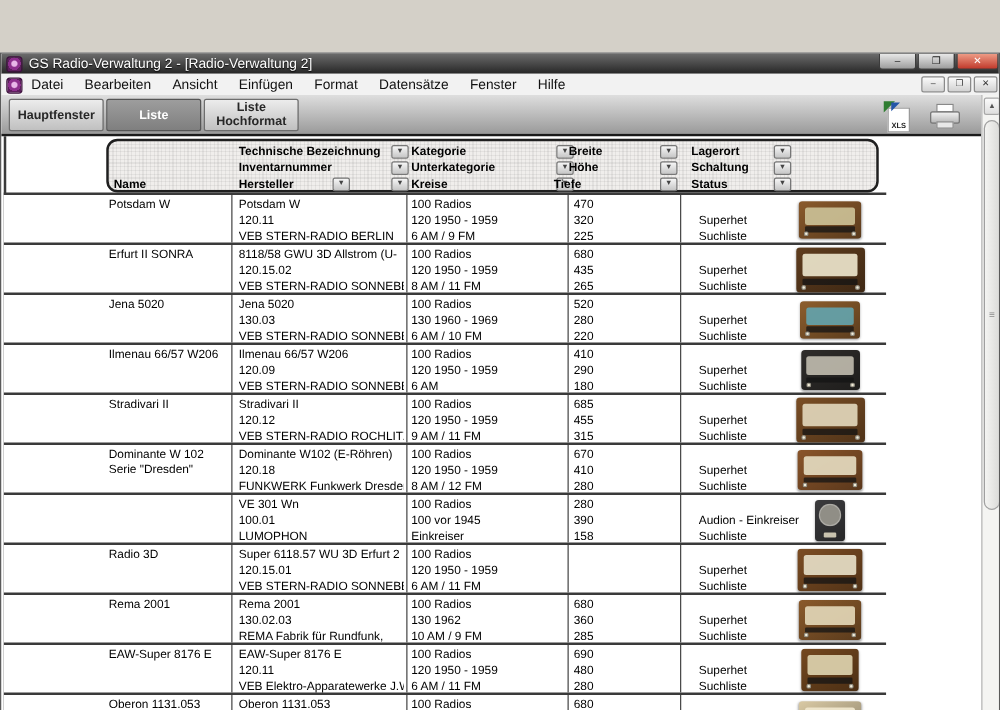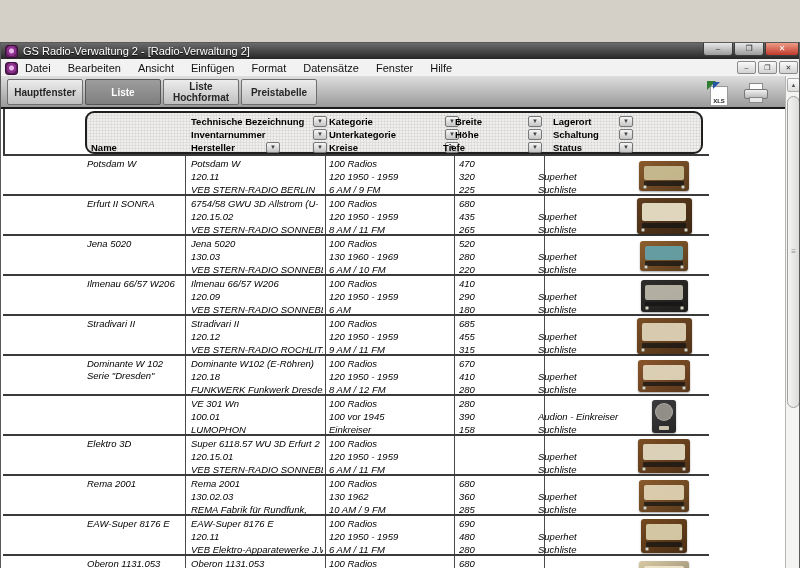--- a/index.html
+++ b/index.html
@@ -58,29 +58,29 @@
   .texture{background-color:#f0eeec;
     background-image:repeating-linear-gradient(0deg,rgba(110,110,110,.10) 0 1px,transparent 1px 3px),
                      repeating-linear-gradient(90deg,rgba(110,110,110,.10) 0 1px,transparent 1px 3px);}
   .filter-panel{position:absolute;left:84px;top:68px;width:618px;height:43px;border:2px solid #1f1f1f;
     border-radius:9px;box-sizing:border-box;}
   .fh-label{position:absolute;font-size:9.5px;font-weight:bold;color:#000;white-space:nowrap;line-height:11px;}
   .fh-dd{position:absolute;width:14px;height:11px;border:1px solid #777;border-radius:2px;
     background:linear-gradient(#f6f6f6,#c6c6c6);text-align:center;box-sizing:border-box;cursor:default;}
   .dd-glyph{font-size:6px;line-height:9px;color:#444;display:block;}
   .rows{position:absolute;left:2px;top:111px;width:706px;height:416px;overflow:hidden;border-top:2px solid #3a3a3a;}
-  .row{position:relative;width:100%;height:40px;border-bottom:2px solid #3a3a3a;box-sizing:border-box;background:#fff;font-style:italic;}
+  .row{position:relative;width:100%;height:40px;border-bottom:2px solid #3a3a3a;box-sizing:border-box;background:#fff;}
   .vdiv{position:absolute;top:0;bottom:0;width:1px;background:#4a4a4a;}
   .cell{position:absolute;top:1px;font-size:9.5px;line-height:13px;color:#000;overflow:hidden;}
   .cell .ln{height:13px;white-space:nowrap;overflow:hidden;}
   .name-cell{left:84px;width:97px;white-space:normal;line-height:12px;padding-top:1px;}
   .tech-cell{left:188px;width:132px;}
   .cat-cell{left:326px;width:125px;}
   .dims-cell{left:456px;width:44px;}
-  .stor-cell{left:535px;width:95px;}
+  .stor-cell{left:556px;width:95px;}
   .photo{position:absolute;left:620px;top:0;width:82px;height:40px;display:flex;align-items:center;justify-content:center;}
   .photo-body{position:relative;border-radius:3px;box-shadow:0 1px 2px rgba(0,0,0,.35);}
   .photo-panel{position:absolute;left:10%;right:10%;top:15%;height:48%;border-radius:2px;opacity:.95;}
   .photo-strip{position:absolute;left:10%;right:10%;bottom:18%;height:14%;background:rgba(20,20,20,.75);border-radius:1px;}
   .knob{position:absolute;bottom:2px;width:4px;height:4px;border-radius:50%;background:#f2ecd8;border:1px solid rgba(0,0,0,.4);box-sizing:border-box;}
   .knob.kl{left:4px;} .knob.kr{right:4px;}
   .speaker-circle{position:absolute;left:50%;top:38%;transform:translate(-50%,-50%);width:16px;height:16px;border-radius:50%;
     border:1px solid rgba(255,255,255,.25);}
   .speaker-win{position:absolute;left:50%;bottom:3px;transform:translateX(-50%);width:10px;height:4px;background:#c8c2ae;border-radius:1px;}
   
@@ -129,21 +129,20 @@
       <div class="child-btn"><span>❐</span></div>
       <div class="child-btn"><span>✕</span></div>
     </div>
   </div>
 
   <div class="tabstrip">
     <div class="tabs" id="tabs">
         <div class="tab">Hauptfenster</div>
         <div class="tab active">Liste</div>
         <div class="tab">Liste Hochformat</div>
-        <div class="tab">Preistabelle</div>
       </div>
     <div class="xls-icon">
       <span class="xls-page">
           <span class="xls-text">XLS</span>
         </span>
       <span class="xls-arrow"></span>
       <span class="xls-arrow2"></span>
     </div>
     <div class="print-icon">
       <span class="print-paper"></span>
@@ -251,21 +250,21 @@
           </div>
         </div>
       </div>
       <div class="row">
         <div class="vdiv" style="left: 182px;"></div>
         <div class="vdiv" style="left: 322px;"></div>
         <div class="vdiv" style="left: 451px;"></div>
         <div class="vdiv" style="left: 541px;"></div>
         <div class="cell name-cell">Erfurt II  SONRA</div>
         <div class="cell tech-cell">
-          <div class="ln">6754/58 GWU 3D Allstrom (U-</div>
+          <div class="ln">8118/58 GWU 3D Allstrom (U-</div>
           <div class="ln">120.15.02</div>
           <div class="ln">VEB STERN-RADIO SONNEBERG</div>
         </div>
         <div class="cell cat-cell">
           <div class="ln">100 Radios</div>
           <div class="ln">120 1950 - 1959</div>
           <div class="ln">8 AM / 11 FM</div>
         </div>
         <div class="cell dims-cell">
           <div class="ln">680</div>
@@ -456,21 +455,21 @@
             <div class="speaker-circle" style="background: rgb(144, 142, 134);"></div>
             <div class="speaker-win"></div>
           </div>
         </div>
       </div>
       <div class="row">
         <div class="vdiv" style="left: 182px;"></div>
         <div class="vdiv" style="left: 322px;"></div>
         <div class="vdiv" style="left: 451px;"></div>
         <div class="vdiv" style="left: 541px;"></div>
-        <div class="cell name-cell">Elektro 3D</div>
+        <div class="cell name-cell">Radio 3D</div>
         <div class="cell tech-cell">
           <div class="ln">Super 6118.57 WU 3D Erfurt 2</div>
           <div class="ln">120.15.01</div>
           <div class="ln">VEB STERN-RADIO SONNEBERG</div>
         </div>
         <div class="cell cat-cell">
           <div class="ln">100 Radios</div>
           <div class="ln">120 1950 - 1959</div>
           <div class="ln">6 AM / 11 FM</div>
         </div>

